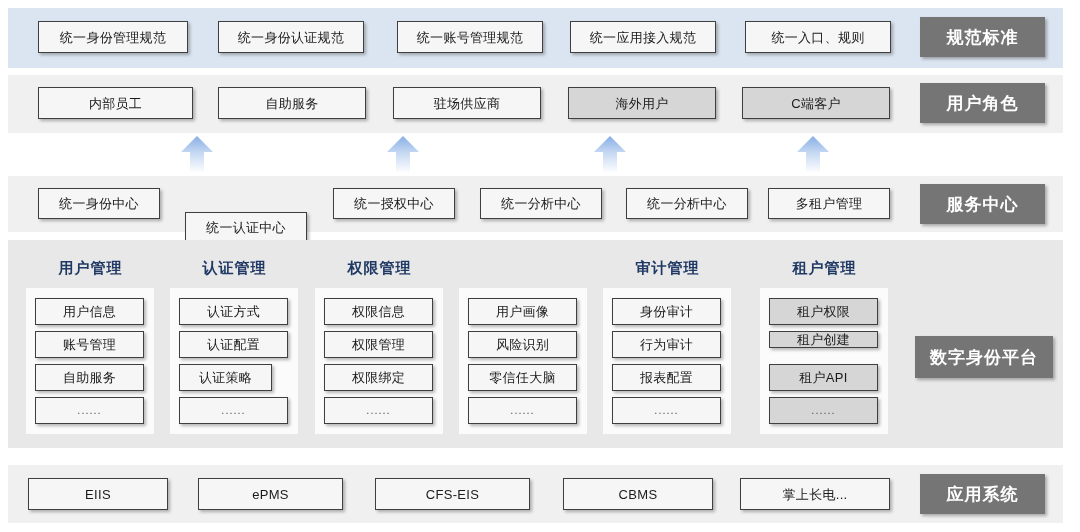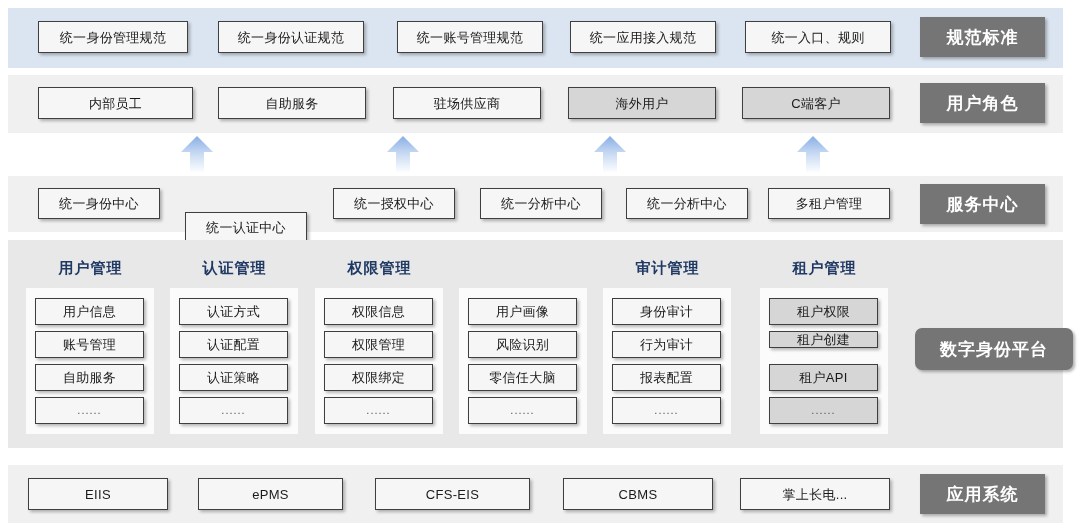--- a/index.html
+++ b/index.html
@@ -186,21 +186,21 @@
   <div class="col-card" style="left:26px;top:288px;width:128px;height:146px;"></div>
   <div class="node" style="left:35px;top:298px;width:109px;height:27px;">用户信息</div>
   <div class="node" style="left:35px;top:331px;width:109px;height:27px;">账号管理</div>
   <div class="node" style="left:35px;top:364px;width:109px;height:27px;">自助服务</div>
   <div class="node dots" style="left:35px;top:397px;width:109px;height:27px;">......</div>
 
   <div class="col-title" style="left:172px;top:259px;width:125px;">认证管理</div>
   <div class="col-card" style="left:170px;top:288px;width:128px;height:146px;"></div>
   <div class="node" style="left:179px;top:298px;width:109px;height:27px;">认证方式</div>
   <div class="node" style="left:179px;top:331px;width:109px;height:27px;">认证配置</div>
-  <div class="node" style="left:179px;top:364px;width:109px;height:27px;">认证策略</div>
+  <div class="node" style="left:179px;top:364px;width:93px;height:27px;">认证策略</div>
   <div class="node dots" style="left:179px;top:397px;width:109px;height:27px;">......</div>
 
   <div class="col-title" style="left:317px;top:259px;width:125px;">权限管理</div>
   <div class="col-card" style="left:315px;top:288px;width:128px;height:146px;"></div>
   <div class="node" style="left:324px;top:298px;width:109px;height:27px;">权限信息</div>
   <div class="node" style="left:324px;top:331px;width:109px;height:27px;">权限管理</div>
   <div class="node" style="left:324px;top:364px;width:109px;height:27px;">权限绑定</div>
   <div class="node dots" style="left:324px;top:397px;width:109px;height:27px;">......</div>
 
   <div class="col-card" style="left:459px;top:288px;width:128px;height:146px;"></div>
@@ -216,21 +216,21 @@
   <div class="node" style="left:612px;top:364px;width:109px;height:27px;">报表配置</div>
   <div class="node dots" style="left:612px;top:397px;width:109px;height:27px;">......</div>
 
   <div class="col-title" style="left:762px;top:259px;width:125px;">租户管理</div>
   <div class="col-card" style="left:760px;top:288px;width:128px;height:146px;"></div>
   <div class="node filled" style="left:769px;top:298px;width:109px;height:27px;">租户权限</div>
   <div class="node filled" style="left:769px;top:331px;width:109px;height:17px;">租户创建</div>
   <div class="node filled" style="left:769px;top:364px;width:109px;height:27px;">租户API</div>
   <div class="node filled dots" style="left:769px;top:397px;width:109px;height:27px;">......</div>
 
-  <div class="chip" style="left:915px;top:328px;width:158px;height:42px;border-radius:7px;">数字身份平台</div>
+  <div class="chip" style="left:915px;top:336px;width:138px;height:42px;">数字身份平台</div>
 
   <div class="band grey" style="top:465px;height:58px;"></div>
 
   <div class="node" style="left:28px;top:478px;width:140px;height:32px;">EIIS</div>
   <div class="node" style="left:198px;top:478px;width:145px;height:32px;">ePMS</div>
   <div class="node" style="left:375px;top:478px;width:155px;height:32px;">CFS-EIS</div>
   <div class="node" style="left:563px;top:478px;width:150px;height:32px;">CBMS</div>
   <div class="node" style="left:740px;top:478px;width:150px;height:32px;">掌上长电...</div>
 
   <div class="chip" style="left:920px;top:474px;width:125px;height:40px;">应用系统</div>

